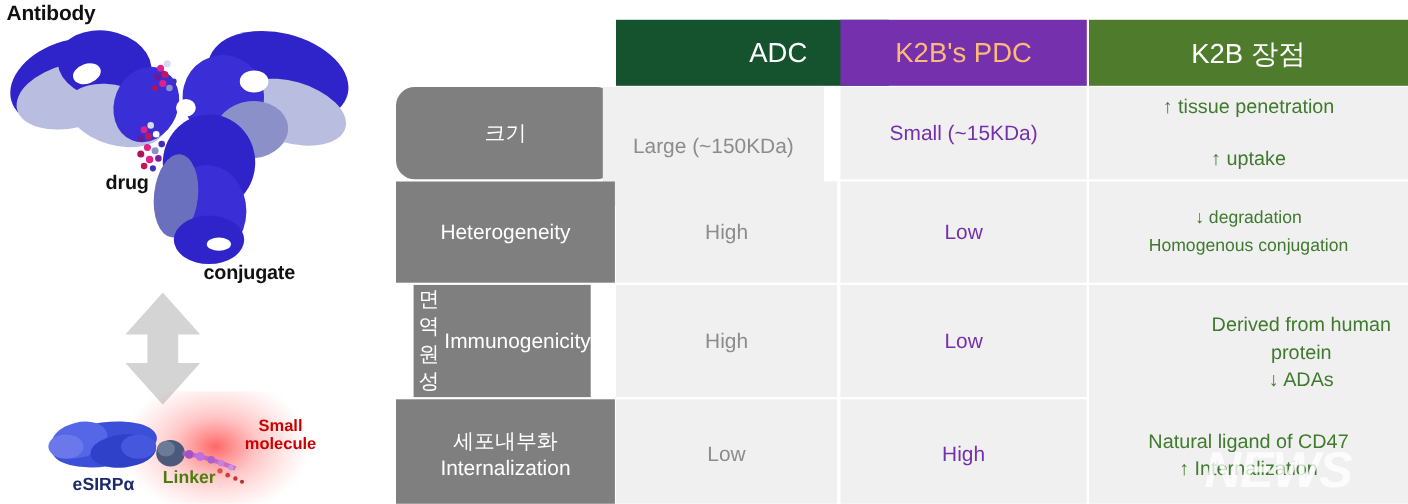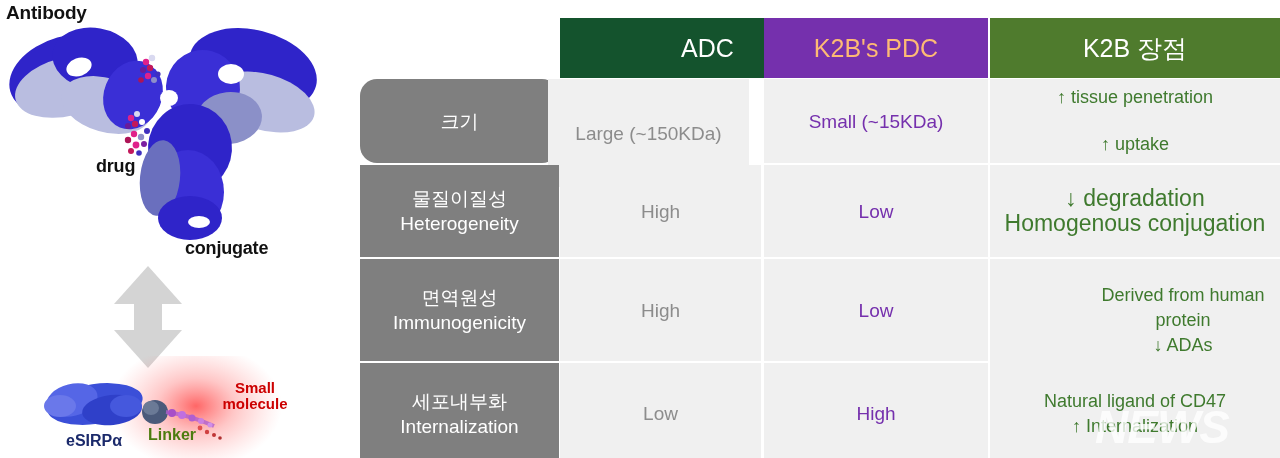--- a/index.html
+++ b/index.html
@@ -176,36 +176,35 @@
         <div style="position: absolute; left: 404px; top: 0px; width: 224px; height: 84px; background: rgb(240, 240, 240); color: rgb(117, 48, 173); font-size: 19px; line-height: 25px; display: flex; flex-direction: column; align-items: center; justify-content: center; text-align: center;">
           <div>Small (~15KDa)</div>
         </div>
         <div style="position: absolute; left: 630px; top: 0px; width: 290px; height: 84px; background: rgb(240, 240, 240); color: rgb(63, 122, 46); font-size: 18px; line-height: 25px; display: flex; flex-direction: column; align-items: center; justify-content: center; text-align: center; gap: 22px;">
           <div>↑ tissue penetration</div>
           <div>↑ uptake</div>
         </div>
       </div>
       <div style="position: absolute; left: 0px; top: 86px; width: 920px; height: 92px;">
         <div style="position: absolute; left: 0px; top: 0px; width: 199px; height: 92px; background: rgb(127, 127, 127); color: rgb(255, 255, 255); font-size: 19px; line-height: 25px; display: flex; flex-direction: column; align-items: center; justify-content: center; text-align: center;">
-          <div>물질이질성</div>
           <div>Heterogeneity</div>
         </div>
         <div style="position: absolute; left: 200px; top: 0px; width: 201px; height: 92px; background: rgb(240, 240, 240); color: rgb(140, 140, 140); font-size: 19px; line-height: 25px; display: flex; flex-direction: column; align-items: center; justify-content: center; text-align: center;">
           <div>High</div>
         </div>
         <div style="position: absolute; left: 404px; top: 0px; width: 224px; height: 92px; background: rgb(240, 240, 240); color: rgb(117, 48, 173); font-size: 19px; line-height: 25px; display: flex; flex-direction: column; align-items: center; justify-content: center; text-align: center;">
           <div>Low</div>
         </div>
-        <div style="position: absolute; left: 630px; top: 0px; width: 290px; height: 92px; background: rgb(240, 240, 240); color: rgb(63, 122, 46); font-size: 23px; line-height: 25px; display: flex; flex-direction: column; align-items: center; justify-content: center; text-align: center;">
+        <div style="position: absolute; left: 630px; top: 0px; width: 290px; height: 92px; background: rgb(240, 240, 240); color: rgb(63, 122, 46); font-size: 16px; line-height: 25px; display: flex; flex-direction: column; align-items: center; justify-content: center; text-align: center;">
           <div>↓ degradation</div>
           <div>Homogenous conjugation</div>
         </div>
       </div>
       <div style="position: absolute; left: 0px; top: 180px; width: 920px; height: 102px;">
-        <div style="position: absolute; left: 0px; top: 0px; width: 199px; height: 102px; background: rgb(127, 127, 127); color: rgb(255, 255, 255); font-size: 19px; line-height: 25px; display: flex; flex-direction: column; align-items: center; justify-content: center; text-align: center;">
+        <div style="position: absolute; left: 16px; top: 0px; width: 161px; height: 102px; background: rgb(127, 127, 127); color: rgb(255, 255, 255); font-size: 19px; line-height: 25px; display: flex; flex-direction: row; align-items: center; justify-content: center; text-align: center;">
           <div>면역원성</div>
           <div>Immunogenicity</div>
         </div>
         <div style="position: absolute; left: 200px; top: 0px; width: 201px; height: 102px; background: rgb(240, 240, 240); color: rgb(140, 140, 140); font-size: 19px; line-height: 25px; display: flex; flex-direction: column; align-items: center; justify-content: center; text-align: center;">
           <div>High</div>
         </div>
         <div style="position: absolute; left: 404px; top: 0px; width: 224px; height: 102px; background: rgb(240, 240, 240); color: rgb(117, 48, 173); font-size: 19px; line-height: 25px; display: flex; flex-direction: column; align-items: center; justify-content: center; text-align: center;">
           <div>Low</div>
         </div>
         <div style="position: absolute; left: 630px; top: 0px; width: 290px; height: 122px; background: rgb(240, 240, 240); color: rgb(63, 122, 46); font-size: 18px; line-height: 25px; display: flex; flex-direction: column; align-items: center; justify-content: center; text-align: left; padding-left: 48px;">

